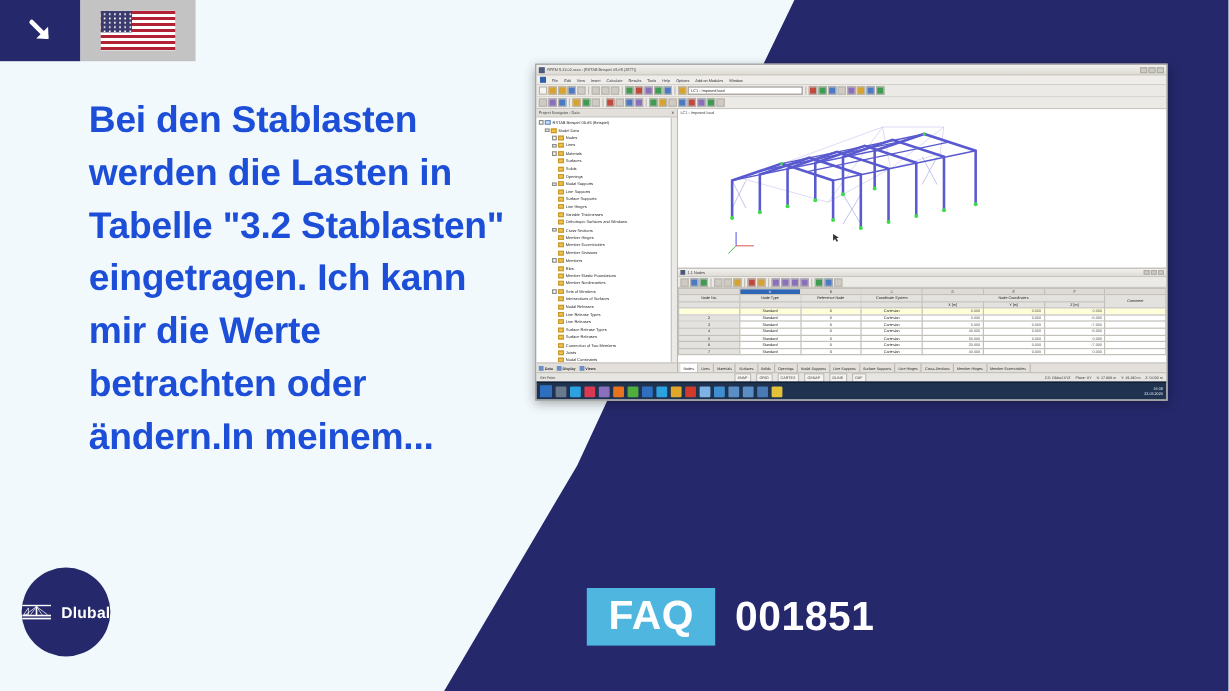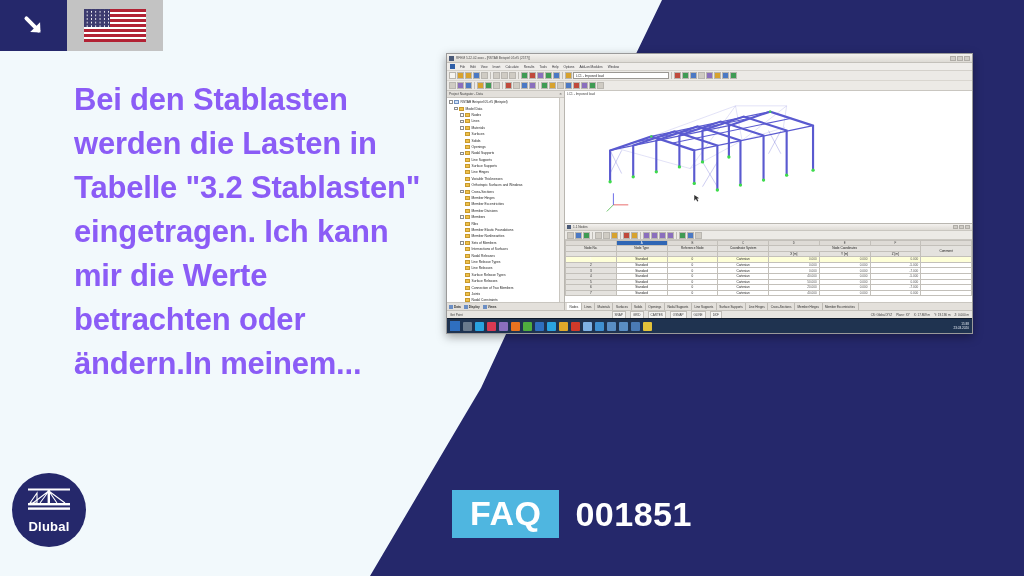--- a/index.html
+++ b/index.html
@@ -38,48 +38,49 @@
             background: #3c3b6e; }
   .flag .stars { position:absolute; left:0; top:0; width:26px; height:17.8px;
             background-image:
               radial-gradient(circle at 50% 50%, #fff 0.7px, transparent 0.9px);
             background-size: 4.3px 3.6px; background-position: 1px 1px; }
 
   
   .headline {
     position: absolute; left: 74px; top: 78px; width: 350px;
     z-index: 4;
-    color: #8b5cf6;
+    color: #1d4ed8;
     font-weight: bold;
     font-size: 31px;
     line-height: 44px;
     letter-spacing: -0.2px;
   }
 
   
   .logo-wrap {
-    position: absolute; left: 12px; top: 473px; width: 74px; height: 74px;
+    position: absolute; left: 18px; top: 473px; width: 74px; height: 74px;
     background: #25286b; border-radius: 50%;
     z-index: 6;
-    display: flex; flex-direction: column; align-items: center; justify-content: center;
+    display: flex; align-items: center; justify-content: center;
     gap: 8px;
   }
   .logo-mark { width: 44px; height: 24px; display: block; }
   .logo-text { color: #ffffff; font-size: 13px; font-weight: bold; letter-spacing: 0.2px; }
 
   
   .faq-row {
     position: absolute; left: 452px; top: 490px; z-index: 6;
     display: flex; align-items: center; gap: 16px;
   }
   .faq-chip {
     background: #4fb6e0; color: #ffffff;
     font-size: 34px; font-weight: bold; letter-spacing: 0.5px;
     padding: 6px 18px 8px 18px;
     line-height: 1;
+    margin-left: 37px;
   }
   .faq-num { color: #ffffff; font-size: 34px; font-weight: bold; letter-spacing: 0.5px; }
 
   
   .app-window {
     position: absolute; left: 446px; top: 53px; width: 527px; height: 281px;
     background: #e8e6e1; z-index: 3;
     border: 1px solid #9a9a9a;
     box-shadow: 0 3px 9px rgba(0,0,0,0.35);
     font-size: 3px; color: #3a3a3a;

